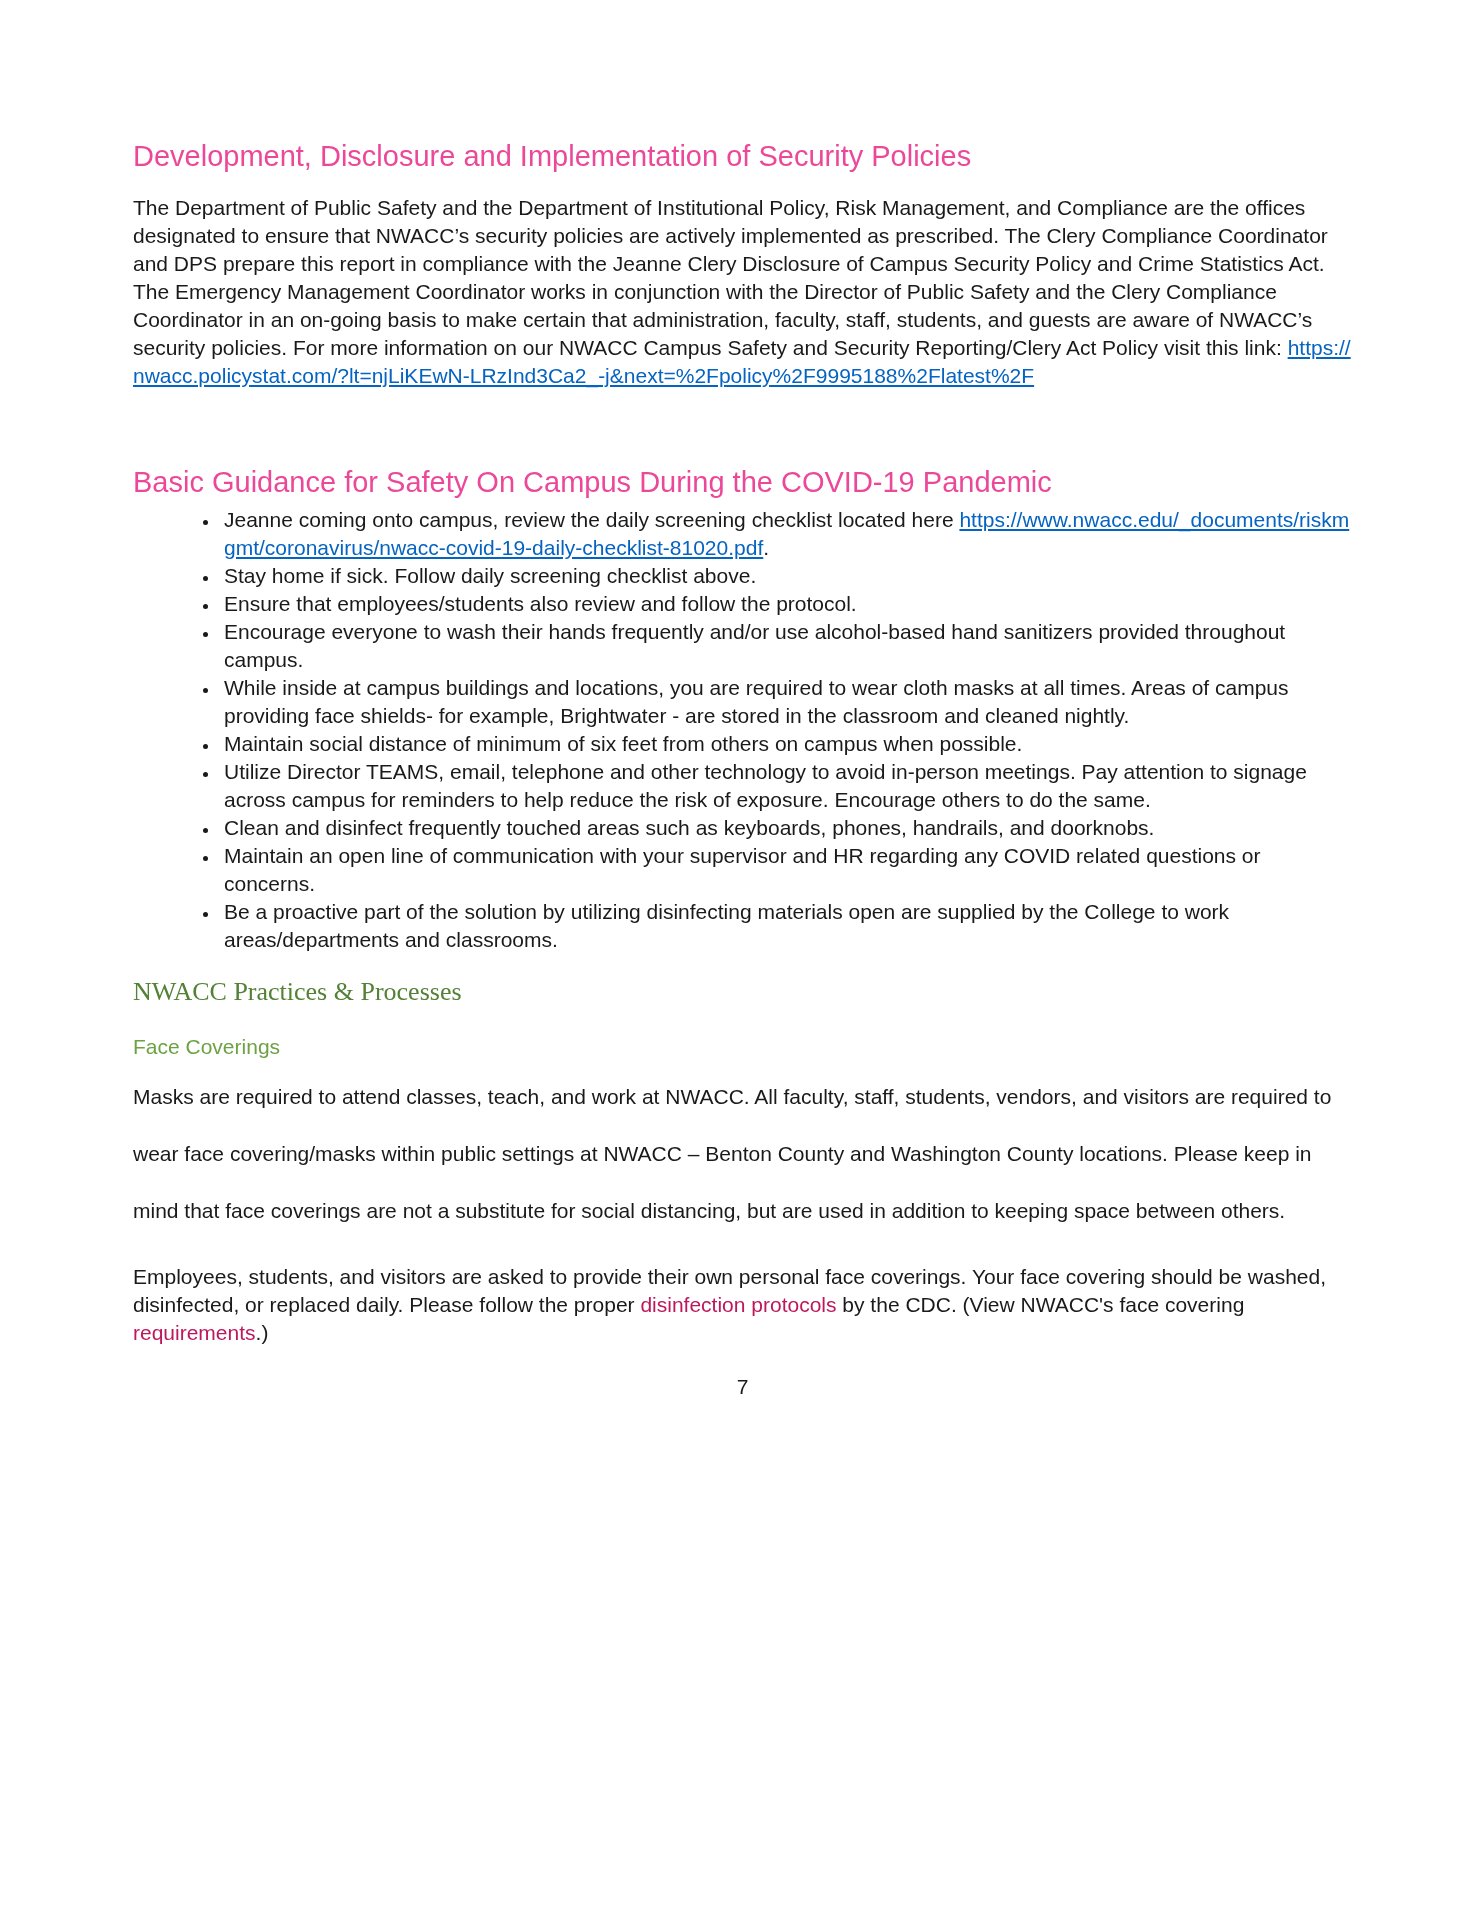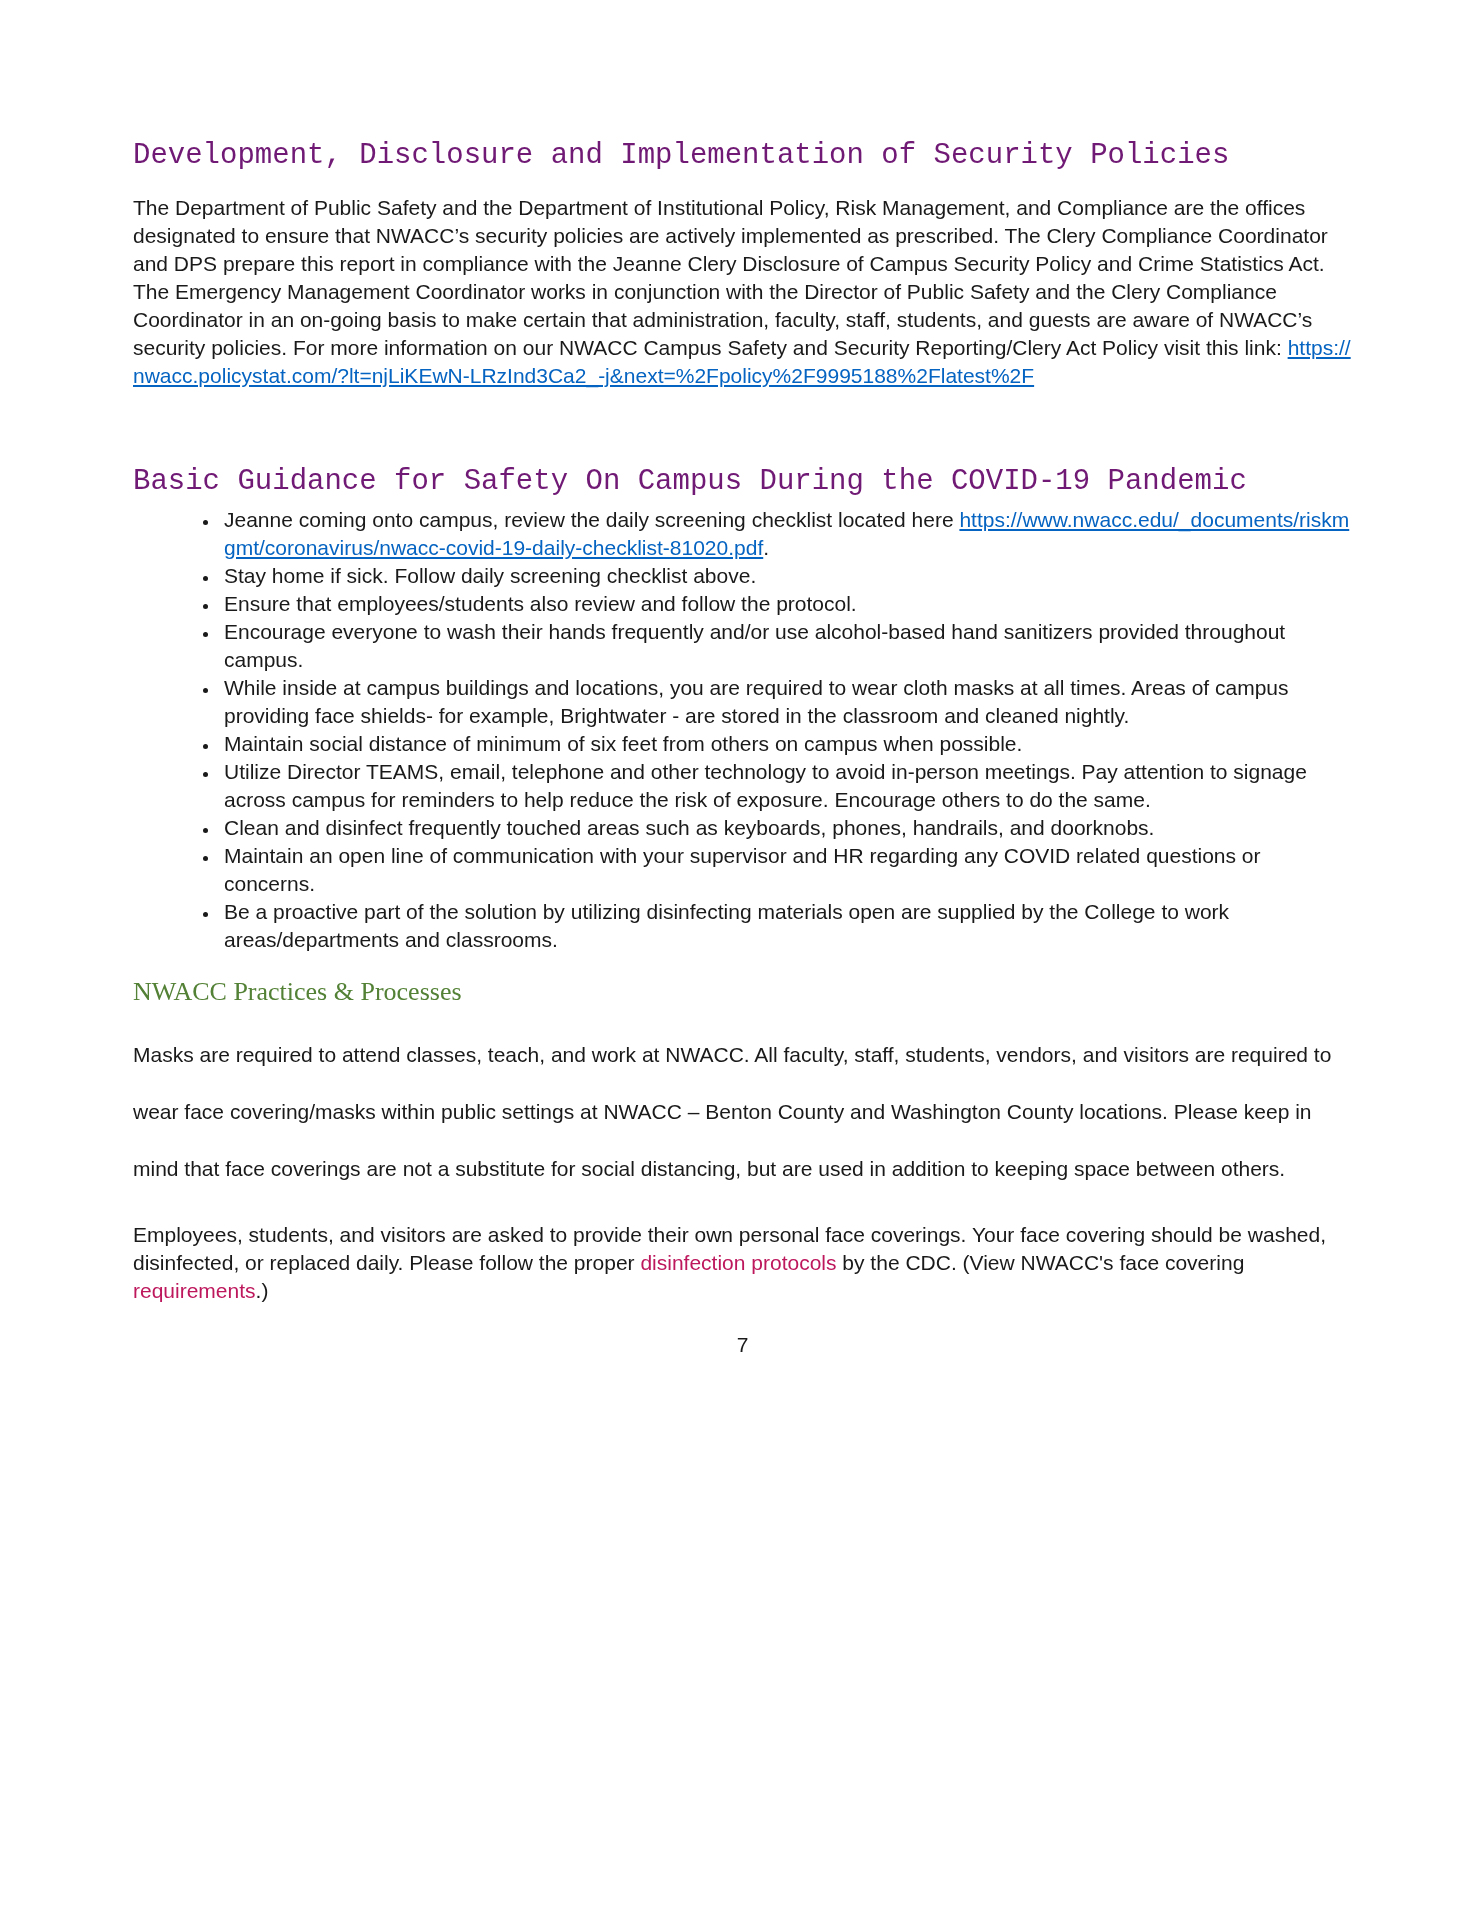--- a/index.html
+++ b/index.html
@@ -13,23 +13,23 @@
     margin: 0 auto;
     background: #ffffff;
     box-sizing: border-box;
     padding: 138px 132px 40px 133px;
     font-family: "Liberation Sans", sans-serif;
     font-size: 21px;
     line-height: 28px;
     color: #1a1a1a;
   }
   h1.doc-h1 {
-    font-family: Liberation Mono, monospace;
+    font-family: Liberation Sans, sans-serif;
     font-weight: 400;
-    color: #701a75;
+    color: #ec4899;
     font-size: 29px;
     line-height: 36px;
     margin: 0 0 20px 0;
   }
   h1.doc-h1.covid {
     margin-top: 74px;
     margin-bottom: 6px;
   }
   h2.doc-h2 {
     font-family: "Liberation Serif", serif;
@@ -129,20 +129,21 @@
     <li>
       <span>Maintain an open line of communication with your supervisor and HR regarding any COVID related questions or concerns.</span>
     </li>
     <li>
       <span>Be a proactive part of the solution by utilizing disinfecting materials open are supplied by the College to work areas/departments and classrooms.</span>
     </li>
   </ul>
 
   <h2 class="doc-h2">NWACC Practices &amp; Processes</h2>
 
+  <h3 class="doc-h3">Face Coverings</h3>
 
   <p class="body-text spaced">Masks are required to attend classes, teach, and work at NWACC. All faculty, staff, students, vendors, and visitors are required to wear face covering/masks within public settings at NWACC – Benton County and Washington County locations. Please keep in mind that face coverings are not a substitute for social distancing, but are used in addition to keeping space between others.</p>
 
   <p class="body-text last">
     <span>Employees, students, and visitors are asked to provide their own personal face coverings. Your face covering should be washed, disinfected, or replaced daily. Please follow the proper </span><a class="link-green">disinfection protocols</a><span> by the CDC. (View NWACC's face covering </span><a class="link-green">requirements</a><span>.)</span>
   </p>
 
   <div class="page-number">7</div>
 
 </div>

